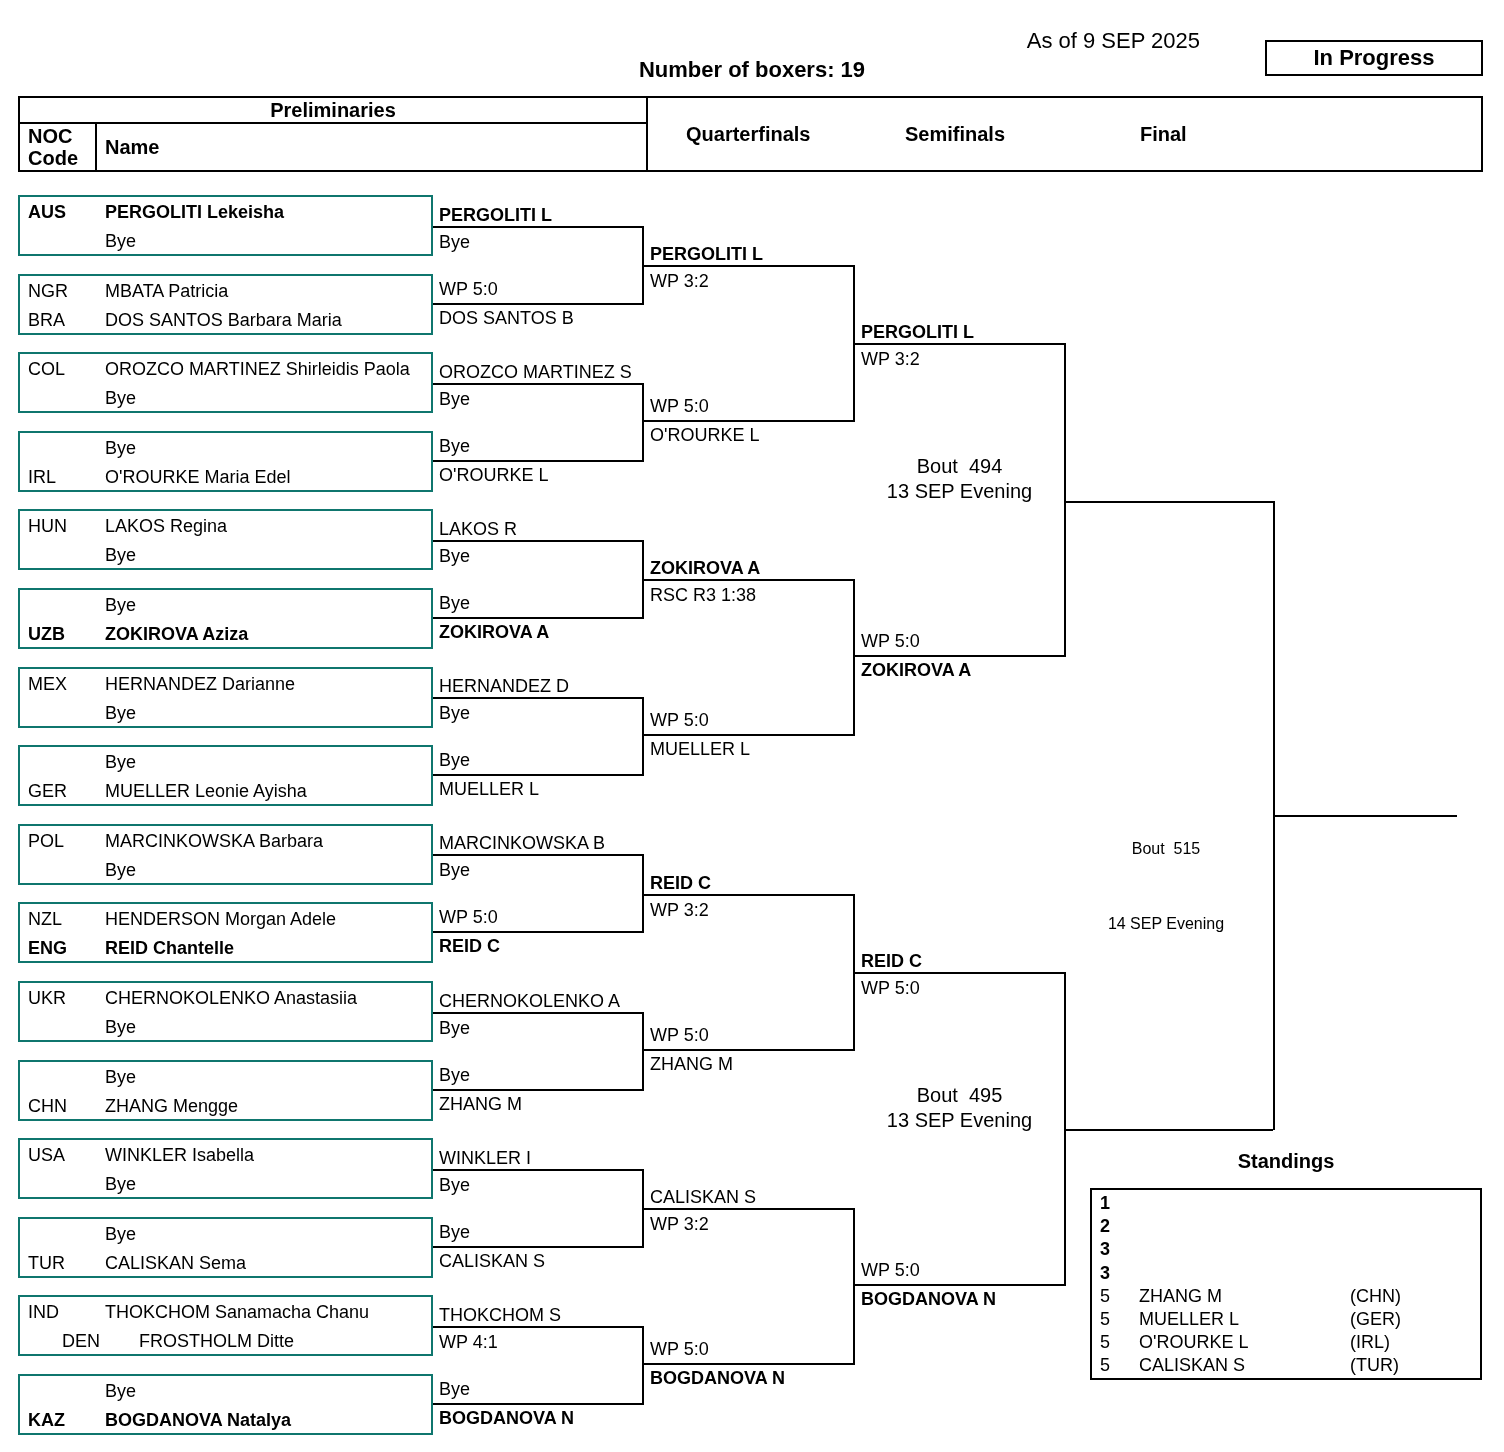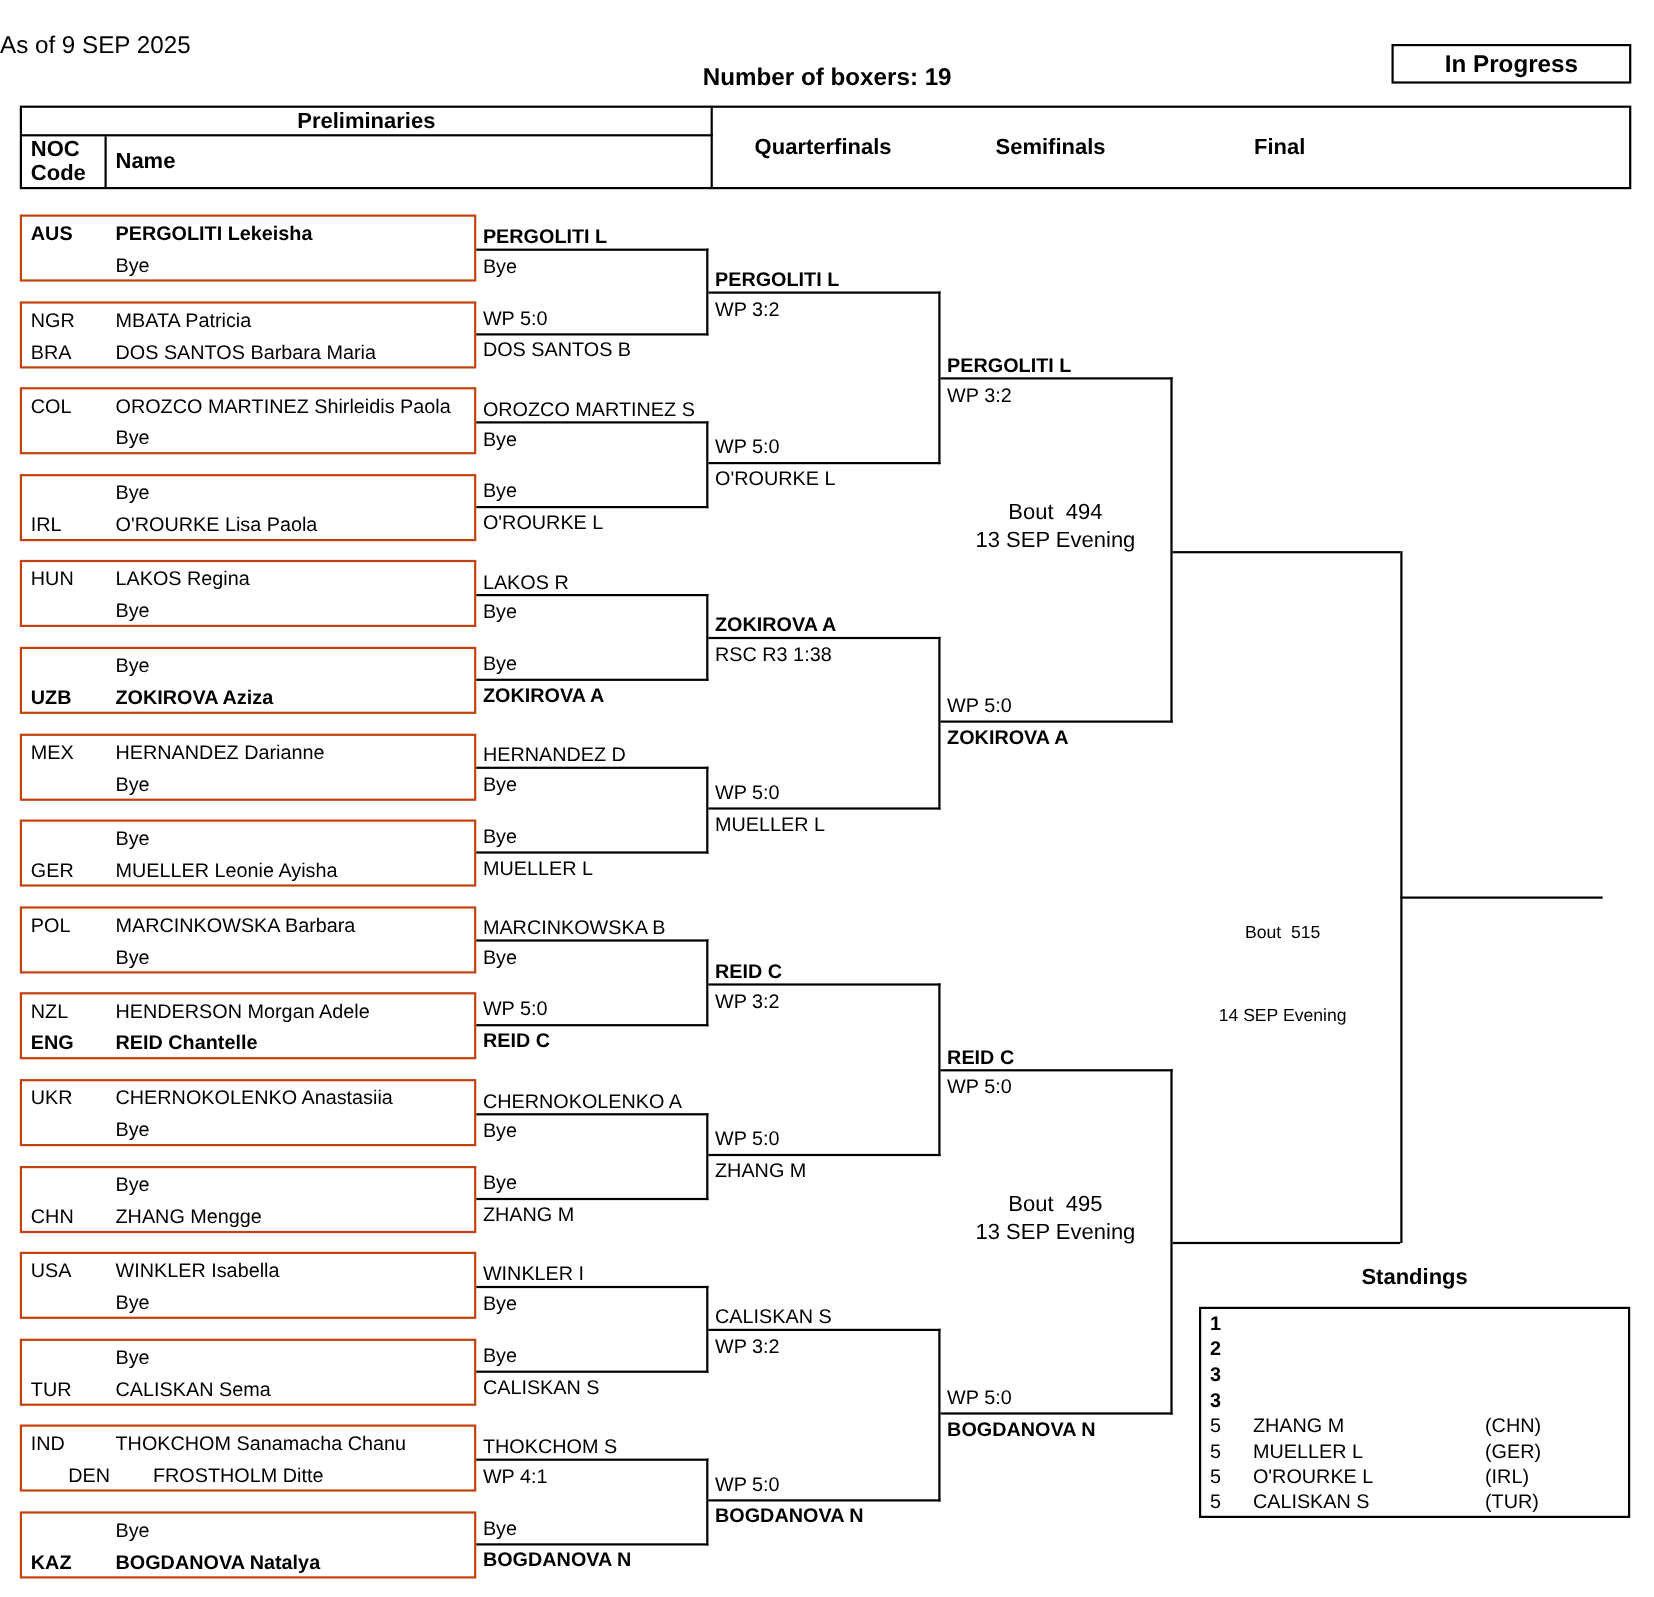--- a/index.html
+++ b/index.html
@@ -3,36 +3,36 @@
 <meta charset="utf-8">
 <style>
   html,body{margin:0;padding:0;background:#fff;}
   .canvas{
     position:relative;width:1504px;height:1452px;background:#ffffff;
     font-family:"Liberation Sans",sans-serif;color:#000;overflow:hidden;
   }
   .abs{position:absolute;}
   .b{font-weight:bold;}
   
-  .asof{left:0;top:28px;width:1200px;text-align:left;font-size:22px;}
+  .asof{left:0;top:28px;width:1200px;text-align:right;font-size:22px;}
   .nboxers{left:0;top:57px;width:1504px;text-align:center;font-size:22px;font-weight:bold;}
   .status{left:1265px;top:40px;width:214px;height:32px;border:2px solid #000;
           text-align:center;line-height:32px;font-size:22px;font-weight:bold;}
   
   .htable{left:18px;top:96px;width:1461px;height:72px;border:2px solid #000;}
   .htable .cell{position:absolute;font-size:20px;font-weight:bold;}
   .hv1{position:absolute;left:626px;top:0;width:2px;height:100%;background:#000;}
   .hh1{position:absolute;left:0;top:24px;width:628px;height:2px;background:#000;}
   .hv2{position:absolute;left:75px;top:26px;width:2px;height:46px;background:#000;}
   .hprelim{left:0;top:0;width:626px;height:24px;text-align:center;line-height:24px;}
   .hnoc{left:8px;top:27px;line-height:22px;}
   .hname{left:85px;top:26px;height:46px;line-height:46px;}
   .hround{top:0;height:72px;line-height:72px;}
   
-  .pairbox{position:absolute;left:18px;width:415px;height:61px;border:2px solid #c2410c;box-sizing:border-box;}
+  .pairbox{position:absolute;left:18px;width:415px;height:61px;border:2px solid #0f766e;box-sizing:border-box;}
   .prow{position:absolute;left:0;width:100%;height:24px;line-height:24px;font-size:18px;}
   .pnoc{position:absolute;left:8px;}
   .pname{position:absolute;left:85px;white-space:nowrap;}
   
   .rbox{position:absolute;width:211px;border:2px solid #000;border-left:none;box-sizing:border-box;}
   .rl{position:absolute;left:6px;font-size:18px;line-height:22px;white-space:nowrap;}
   .rl.above{top:-24px;}
   .rl.intop{top:3px;}
   .rl.inbot{bottom:3px;}
   .rl.below{top:calc(100% + 4px);}
@@ -105,21 +105,21 @@
           <div class="pname">Bye</div>
         </div>
       </div>
       <div class="pairbox" style="top: 431px;">
         <div class="prow" style="top: 3px;">
           <div class="pnoc"></div>
           <div class="pname">Bye</div>
         </div>
         <div class="prow" style="top: 32px;">
           <div class="pnoc">IRL</div>
-          <div class="pname">O'ROURKE Lisa Paola</div>
+          <div class="pname">O'ROURKE Maria Edel</div>
         </div>
       </div>
       <div class="pairbox" style="top: 509px;">
         <div class="prow" style="top: 3px;">
           <div class="pnoc">HUN</div>
           <div class="pname">LAKOS Regina</div>
         </div>
         <div class="prow" style="top: 32px;">
           <div class="pnoc"></div>
           <div class="pname">Bye</div>

